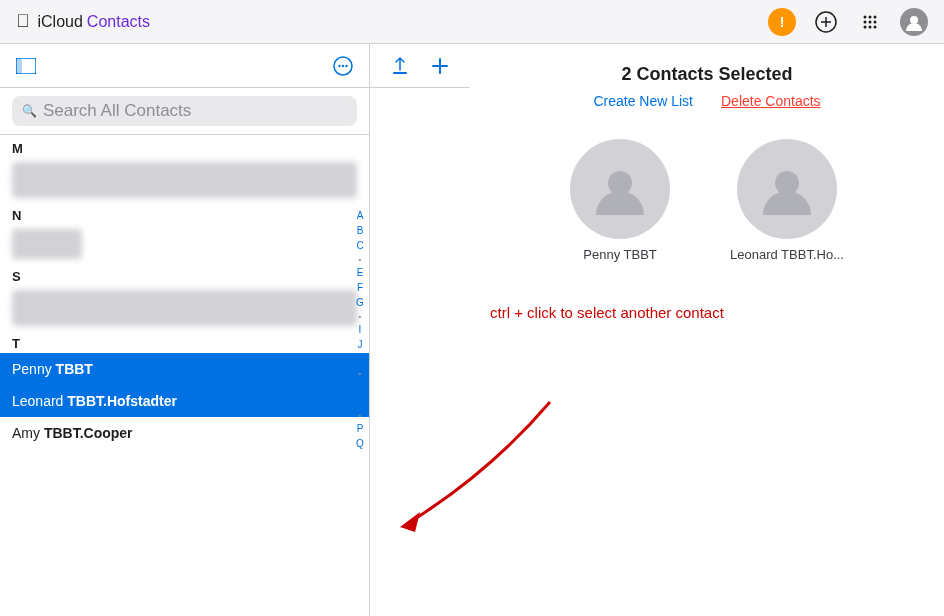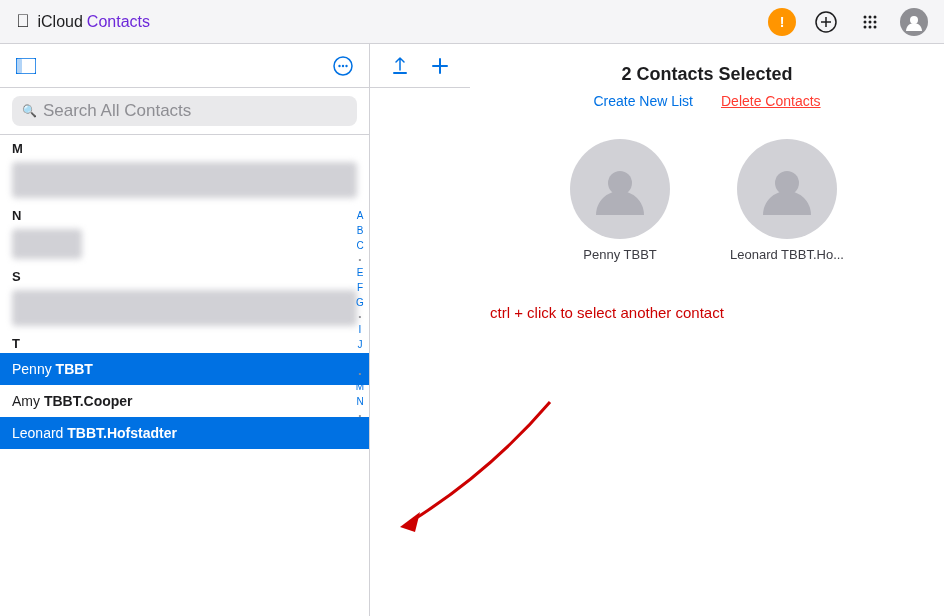--- a/index.html
+++ b/index.html
@@ -418,25 +418,25 @@
       <div class="blurred-item-sm"></div>
 
       <div class="section-header">S</div>
       <div class="blurred-item"></div>
 
       <div class="section-header">T</div>
 
       <div class="contact-item selected">
         <span class="contact-name">Penny <strong>TBBT</strong></span>
       </div>
+      <div class="contact-item selected">
+        <span class="contact-name">Leonard <strong>TBBT.Hofstadter</strong></span>
+      </div>
       <div class="contact-item">
         <span class="contact-name">Amy <strong>TBBT.Cooper</strong></span>
-      </div>
-      <div class="contact-item selected">
-        <span class="contact-name">Leonard <strong>TBBT.Hofstadter</strong></span>
       </div>
     </div>
 
     <div id="alpha-index">
       <span class="alpha-letter">A</span>
       <span class="alpha-letter">B</span>
       <span class="alpha-letter">C</span>
       <span class="alpha-dot">•</span>
       <span class="alpha-letter">E</span>
       <span class="alpha-letter">F</span>

